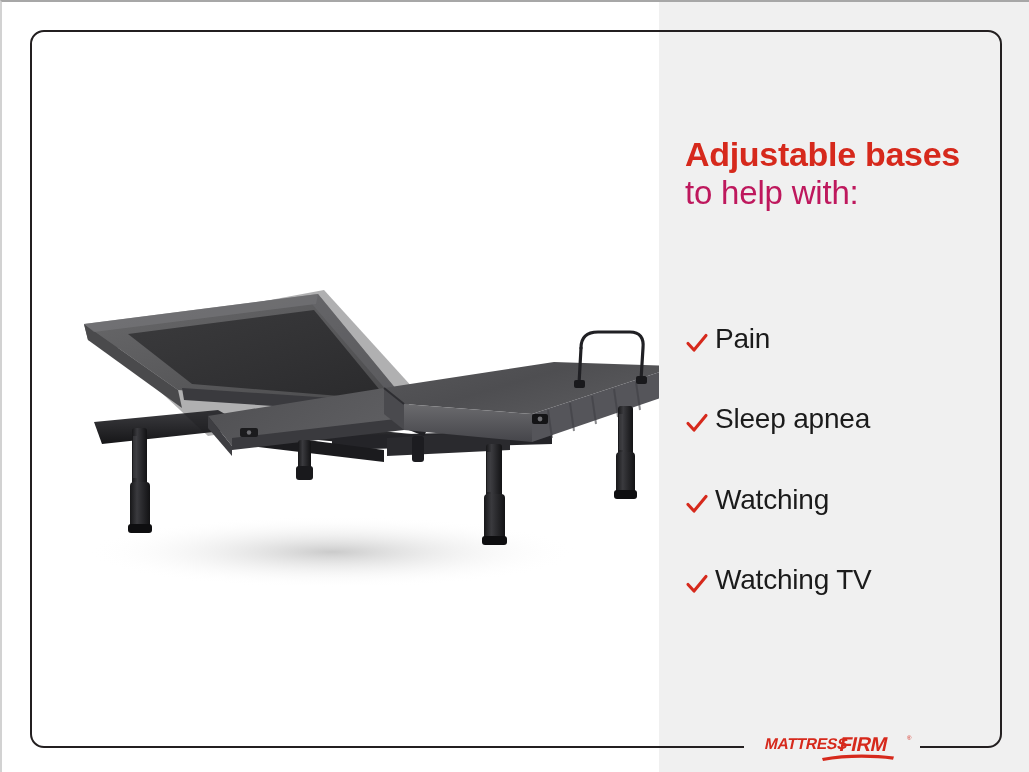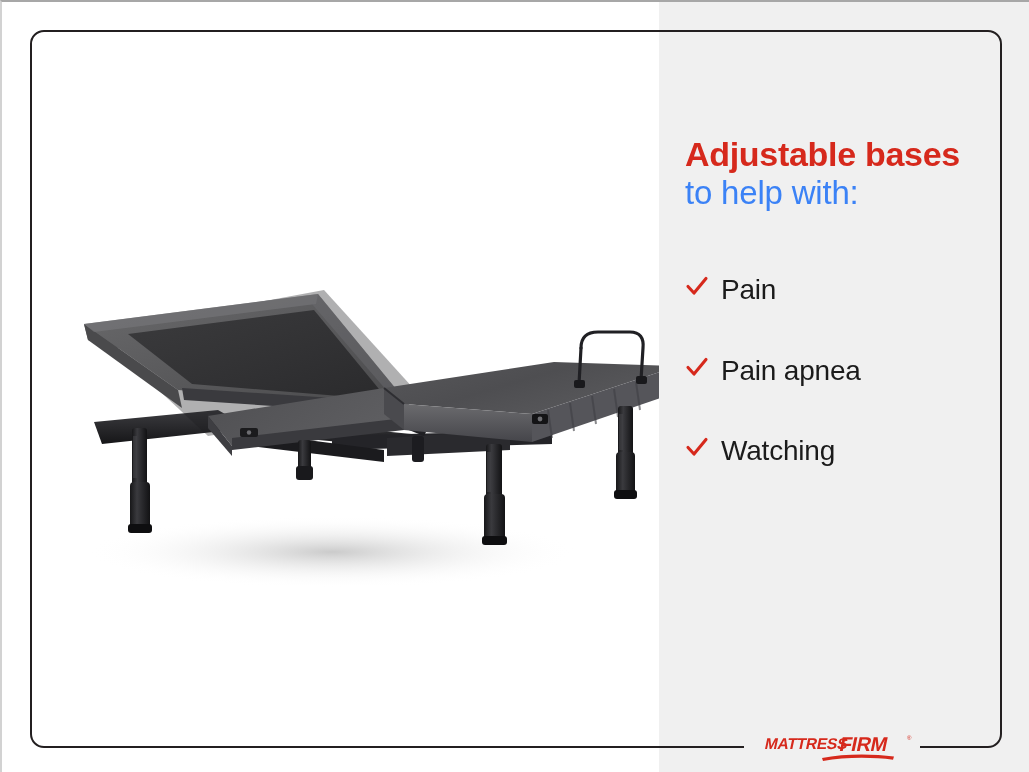--- a/index.html
+++ b/index.html
@@ -91,38 +91,38 @@
     display: block;
     font-size: 34px;
     font-weight: 700;
     color: #d6291c;
     letter-spacing: -0.3px;
   }
   .headline .h-dark {
     display: block;
     font-size: 33px;
     font-weight: 400;
-    color: #3b82f6;
+    color: #be185d;
     letter-spacing: -0.2px;
   }
 
   .benefit-list {
     position: absolute;
     left: 26px;
     top: 242px;
     width: 340px;
     margin: 0;
     padding: 0;
     list-style: none;
   }
   .benefit-item {
     display: flex;
-    align-items: flex-start;
+    align-items: flex-end;
     height: 80.5px;
-    gap: 12px;
+    gap: 6px;
   }
   .check-icon {
     flex: 0 0 auto;
     width: 24px;
     height: 24px;
     display: block;
   }
   .benefit-label {
     font-size: 28px;
     font-weight: 400;
@@ -290,27 +290,33 @@
       <li class="benefit-item">
         <svg class="check-icon" viewBox="0 0 24 24" aria-hidden="true">
           <path d="M3 12.5 L9 19 L21 4.5" fill="none" stroke="#d6291c" stroke-width="3.1" stroke-linecap="round" stroke-linejoin="round"></path>
         </svg>
         <span class="benefit-label">Pain</span>
       </li>
       <li class="benefit-item">
         <svg class="check-icon" viewBox="0 0 24 24" aria-hidden="true">
           <path d="M3 12.5 L9 19 L21 4.5" fill="none" stroke="#d6291c" stroke-width="3.1" stroke-linecap="round" stroke-linejoin="round"></path>
         </svg>
-        <span class="benefit-label">Pain apnea</span>
+        <span class="benefit-label">Sleep apnea</span>
       </li>
       <li class="benefit-item">
         <svg class="check-icon" viewBox="0 0 24 24" aria-hidden="true">
           <path d="M3 12.5 L9 19 L21 4.5" fill="none" stroke="#d6291c" stroke-width="3.1" stroke-linecap="round" stroke-linejoin="round"></path>
         </svg>
         <span class="benefit-label">Watching</span>
+      </li>
+      <li class="benefit-item">
+        <svg class="check-icon" viewBox="0 0 24 24" aria-hidden="true">
+          <path d="M3 12.5 L9 19 L21 4.5" fill="none" stroke="#d6291c" stroke-width="3.1" stroke-linecap="round" stroke-linejoin="round"></path>
+        </svg>
+        <span class="benefit-label">Watching TV</span>
       </li>
     </ul>
   </div>
 
   <div class="frame"></div>
 
   <div class="footer-logo">
     <svg class="logo-svg" viewBox="0 0 176 34" aria-hidden="true">
       <g transform="skewX(-12)">
         <text x="24" y="19" font-family="'Liberation Sans', sans-serif" font-size="15.5" font-weight="700" fill="#d6291c" letter-spacing="-0.2">MATTRESS</text>

